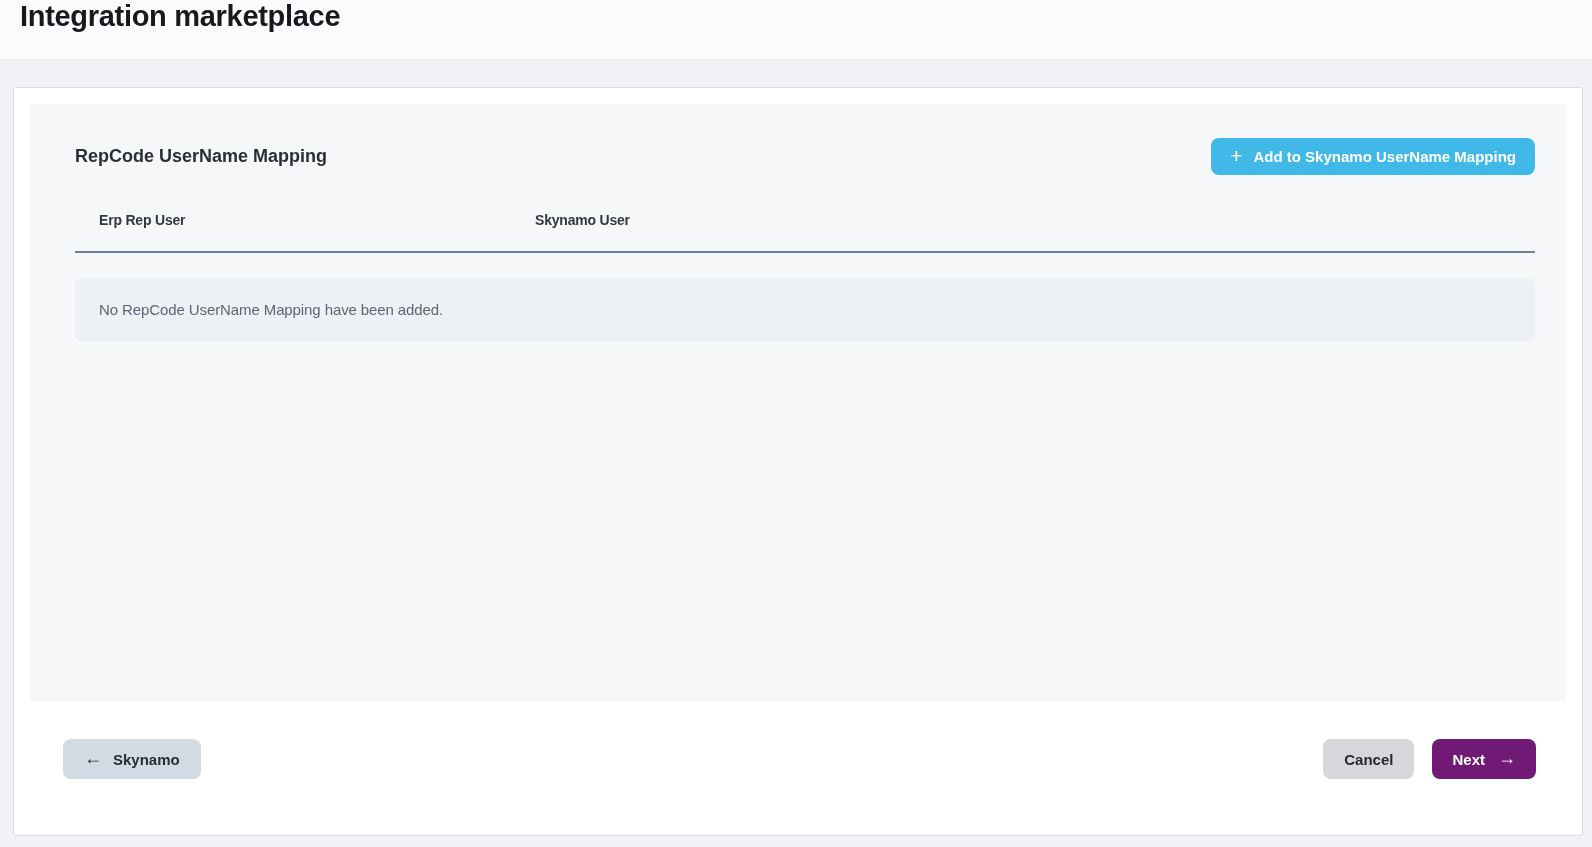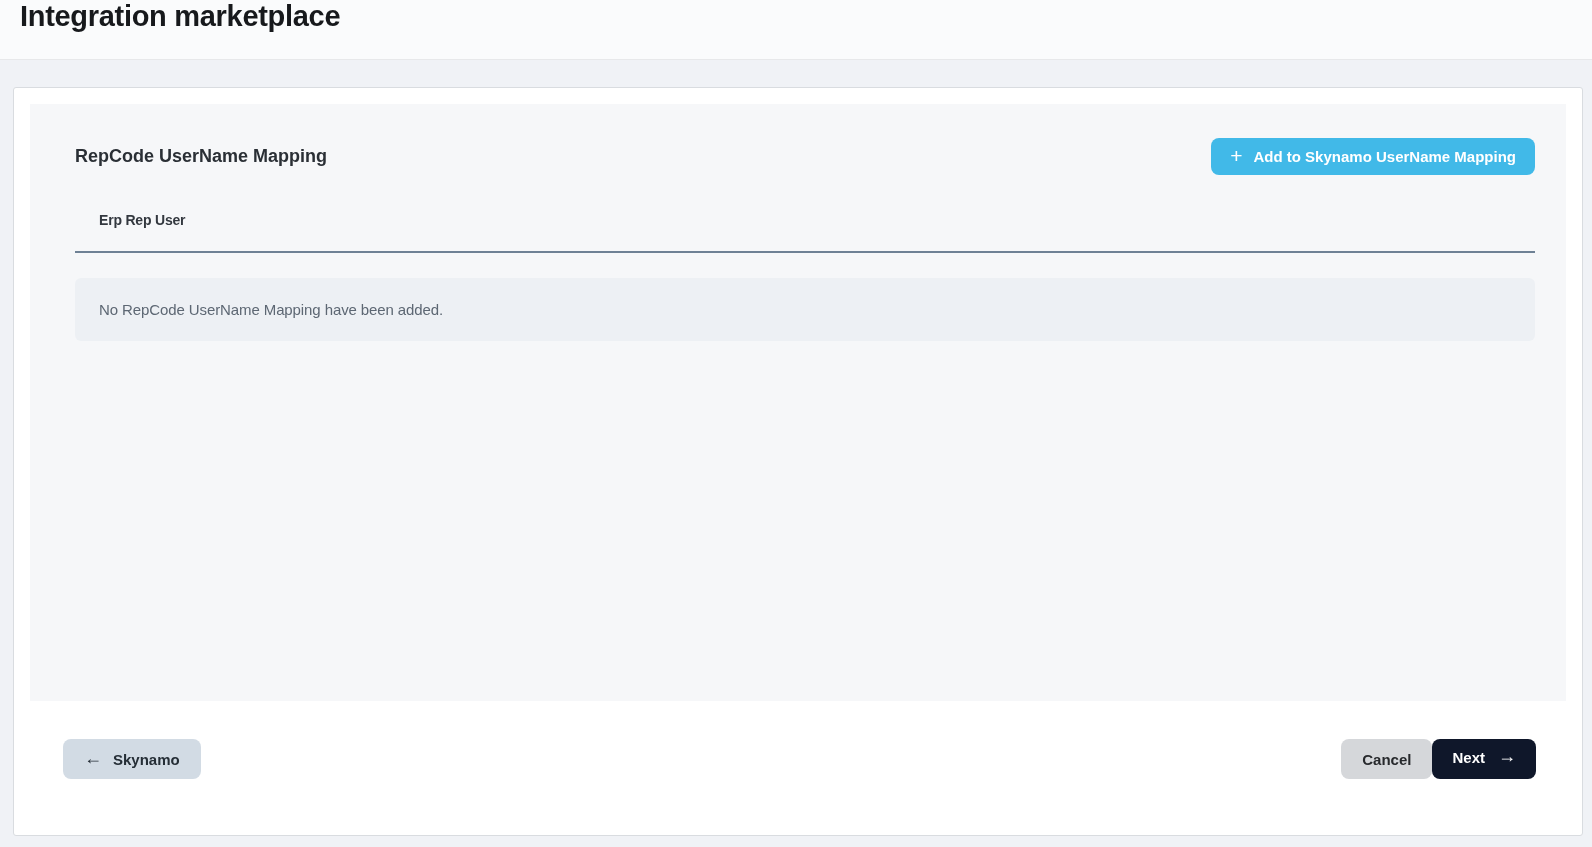--- a/index.html
+++ b/index.html
@@ -126,34 +126,33 @@
     justify-content: space-between;
     align-items: center;
   }
   .btn-previous {
     height: 40px;
     background: #d2dbe4;
     color: #252e36;
     padding: 0 21px;
     gap: 11px;
   }
-  .footer-right { display: flex; gap: 0; }
+  .footer-right { display: flex; gap: 18px; }
   .btn-cancel {
     height: 40px;
     background: #d5d7da;
     color: #27292c;
     padding: 0 21px;
   }
   .btn-next {
     height: 40px;
-    background: #0f172a;
+    background: #701a75;
     color: #ffffff;
-    padding: 13px 20px;
+    padding: 0 20px;
     gap: 13px;
-    align-items: flex-end;
   }
   .arrow {
     font-size: 18px;
     font-weight: 400;
     line-height: 1;
     position: relative;
     top: -1px;
   }
 </style>
 </head>
@@ -169,20 +168,21 @@
     <div class="section-head">
       <div class="section-title">RepCode UserName Mapping</div>
       <button class="btn btn-add">
         <span class="plus">+</span>
         <span>Add to Skynamo UserName Mapping</span>
       </button>
     </div>
 
     <div class="table-head">
       <div class="th c1">Erp Rep User</div>
+      <div class="th c2">Skynamo User</div>
     </div>
 
     <div class="empty-box">
       <span>No RepCode UserName Mapping have been added.</span>
     </div>
 
   </section>
 
   <div class="footer-row">
     <button class="btn btn-previous">

